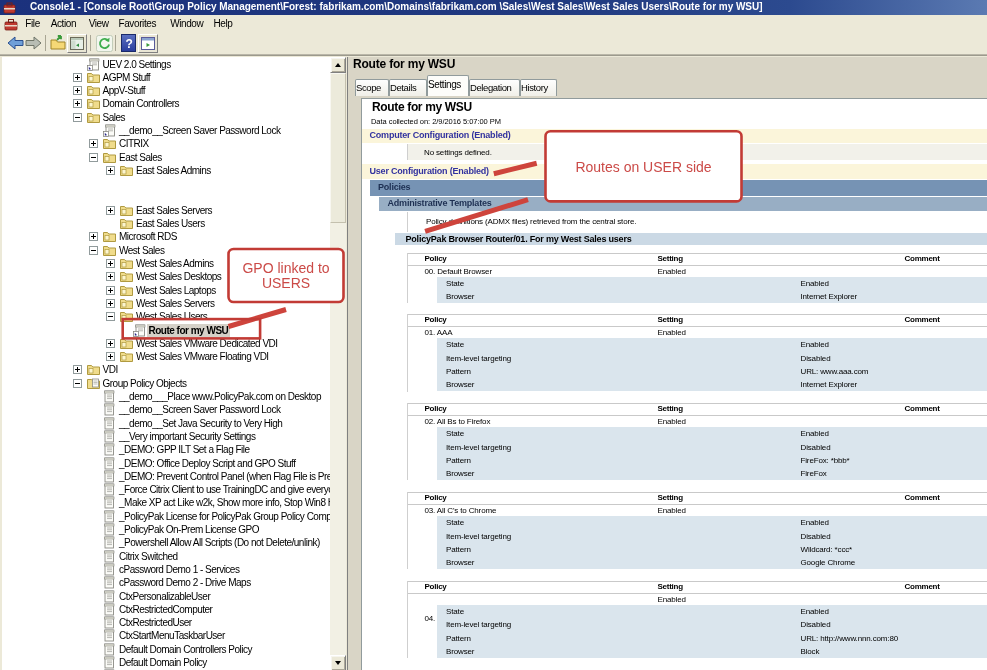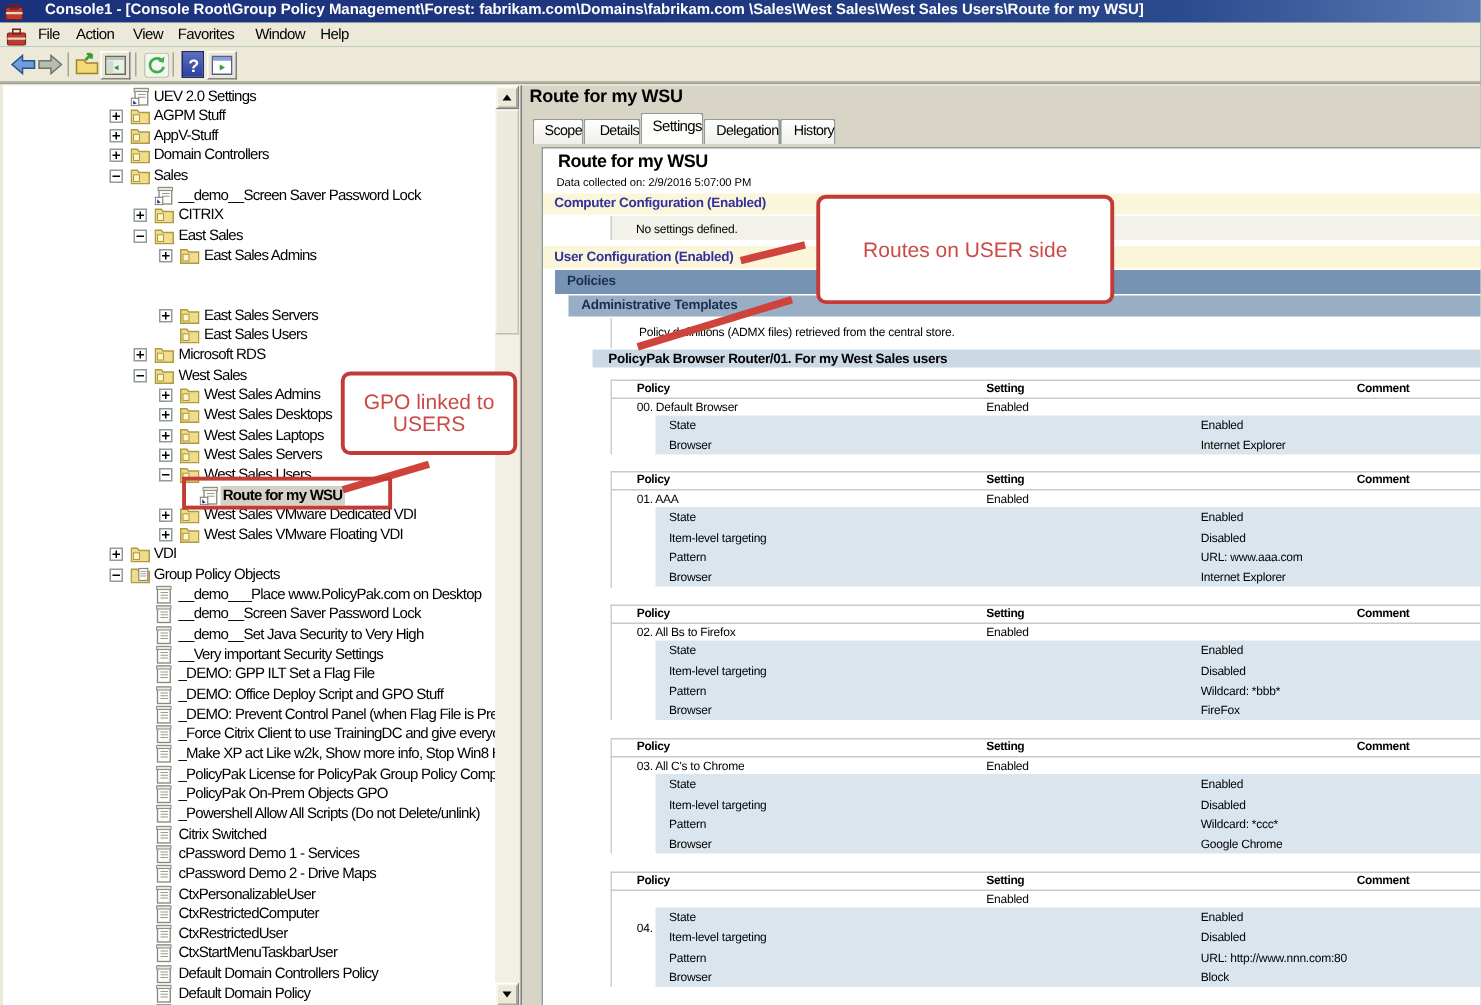--- a/index.html
+++ b/index.html
@@ -16,21 +16,21 @@
 .ebox{position:absolute;width:9px;height:9px;top:2px;background:#fff;border:1px solid #919b9c;box-sizing:border-box;}
 .ebox i{position:absolute;left:1px;top:3px;width:5px;height:1px;background:#000;}
 .ebox.p b{position:absolute;left:3px;top:1px;width:1px;height:5px;background:#000;}
 .ticon{position:absolute;top:0px;}
 
 .sbtn{position:absolute;width:16px;background:#ECE9D8;border:1px solid;border-color:#fff #808080 #808080 #fff;box-shadow:inset 1px 1px 0 #f6f5ef, inset -1px -1px 0 #aca899;box-sizing:border-box;}
 .arr{position:absolute;width:0;height:0;border-left:3px solid transparent;border-right:3px solid transparent;}
 
 #rightpane{left:347px;top:1px;width:640px;height:614px;background:#d9d5c6;border-left:1px solid #808080;}
 #rtitle{left:5px;top:0px;font-size:12px;font-weight:bold;color:#000;letter-spacing:-0.2px;}
-.tab{position:absolute;box-sizing:border-box;border:1px solid #919b9c;border-bottom:none;border-radius:2px 2px 0 0;background:linear-gradient(#fefefe,#f0efe8);font-size:9.5px;letter-spacing:-0.4px;text-align:right;color:#000;}
+.tab{position:absolute;box-sizing:border-box;border:1px solid #919b9c;border-bottom:none;border-radius:2px 2px 0 0;background:linear-gradient(#fefefe,#f0efe8);font-size:9.5px;letter-spacing:-0.4px;text-align:left;color:#000;}
 #report{left:13px;top:41px;width:627px;height:573px;background:#fff;border:1px solid #919b9c;overflow:hidden;}
 .r{position:absolute;white-space:nowrap;}
 .f8{font-size:8px;letter-spacing:-0.15px;line-height:13px;}
 .f8b{font-size:8px;font-weight:bold;letter-spacing:-0.25px;line-height:13px;}
 .f9b{font-size:9px;font-weight:bold;letter-spacing:-0.2px;}
 .hline{position:absolute;height:1px;background:#c9c9c9;}
 .vline{position:absolute;width:1px;background:#cfcfcf;}
 </style></head>
 <body>
 <div id="win">
@@ -414,21 +414,21 @@
 <path d="M4 5 h5 M4 6.8 h5 M4 8.6 h5" stroke="#9a9a94" stroke-width="0.7"></path>
 </svg>
           <span class="tt" style="left:117px">_PolicyPak License for PolicyPak Group Policy Complian</span>
         </div>
         <div class="trow" style="left:0;top:466.0px;width:328px">
           <svg class="ticon" style="left:101px;top:0px" width="12" height="13" viewBox="0 0 12 13">
 <rect x="2" y="1" width="8.5" height="11" fill="#fcfcf8" stroke="#8a8a84" stroke-width="0.9"></rect>
 <rect x="1.4" y="1" width="9.6" height="2" fill="#eaeade" stroke="#90908a" stroke-width="0.7"></rect>
 <path d="M4 5 h5 M4 6.8 h5 M4 8.6 h5" stroke="#9a9a94" stroke-width="0.7"></path>
 </svg>
-          <span class="tt" style="left:117px">_PolicyPak On-Prem Objects GPO</span>
+          <span class="tt" style="left:117px">_PolicyPak On-Prem License GPO</span>
         </div>
         <div class="trow" style="left:0;top:479.3px;width:328px">
           <svg class="ticon" style="left:101px;top:0px" width="12" height="13" viewBox="0 0 12 13">
 <rect x="2" y="1" width="8.5" height="11" fill="#fcfcf8" stroke="#8a8a84" stroke-width="0.9"></rect>
 <rect x="1.4" y="1" width="9.6" height="2" fill="#eaeade" stroke="#90908a" stroke-width="0.7"></rect>
 <path d="M4 5 h5 M4 6.8 h5 M4 8.6 h5" stroke="#9a9a94" stroke-width="0.7"></path>
 </svg>
           <span class="tt" style="left:117px">_Powershell Allow All Scripts (Do not Delete/unlink)</span>
         </div>
         <div class="trow" style="left:0;top:492.6px;width:328px">
@@ -579,21 +579,21 @@
 <div class="r hline" style="left:44.5px;top:315.9px;width:582px"></div>
 <div class="r f8" style="left:62.5px;top:315.9px;">02. All Bs to Firefox</div>
 <div class="r f8" style="left:295.5px;top:315.9px;">Enabled</div>
 <div class="r" style="left:75.0px;top:328.2px;width:552px;height:53.2px;background:#dae5ed"></div>
 <div class="r vline" style="left:44.5px;top:303.9px;height:77.5px"></div>
 <div class="r f8" style="left:84.0px;top:328.3px;">State</div>
 <div class="r f8" style="left:438.5px;top:328.3px;">Enabled</div>
 <div class="r f8" style="left:84.0px;top:341.6px;">Item-level targeting</div>
 <div class="r f8" style="left:438.5px;top:341.6px;">Disabled</div>
 <div class="r f8" style="left:84.0px;top:354.9px;">Pattern</div>
-<div class="r f8" style="left:438.5px;top:354.9px;">Wildcard: *bbb*</div>
+<div class="r f8" style="left:438.5px;top:354.9px;">FireFox: *bbb*</div>
 <div class="r f8" style="left:84.0px;top:368.2px;">Browser</div>
 <div class="r f8" style="left:438.5px;top:368.2px;">FireFox</div>
 <div class="r hline" style="left:44.5px;top:392.8px;width:582px"></div>
 <div class="r f8b" style="left:62.5px;top:391.8px;">Policy</div>
 <div class="r f8b" style="left:295.5px;top:391.8px;">Setting</div>
 <div class="r f8b" style="left:542.5px;top:391.8px;">Comment</div>
 <div class="r hline" style="left:44.5px;top:404.8px;width:582px"></div>
 <div class="r f8" style="left:62.5px;top:404.8px;">03. All C's to Chrome</div>
 <div class="r f8" style="left:295.5px;top:404.8px;">Enabled</div>
 <div class="r" style="left:75.0px;top:417.1px;width:552px;height:53.2px;background:#dae5ed"></div>

